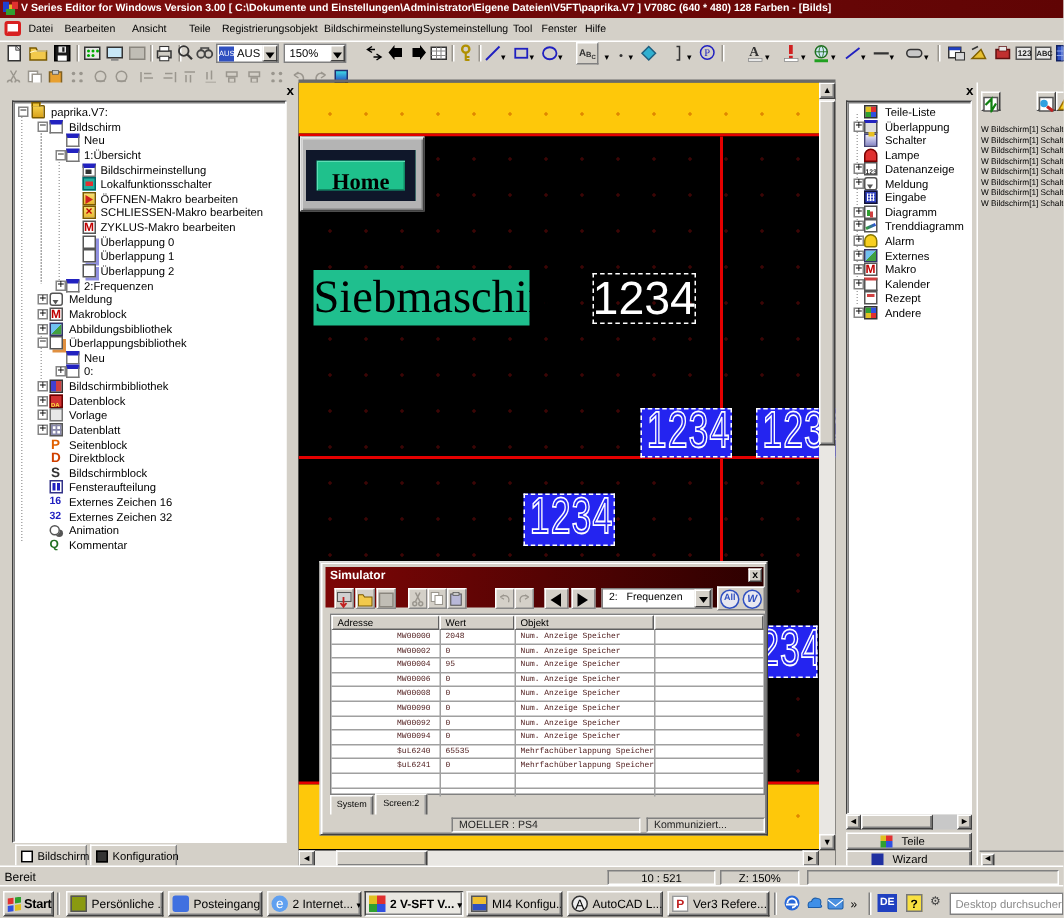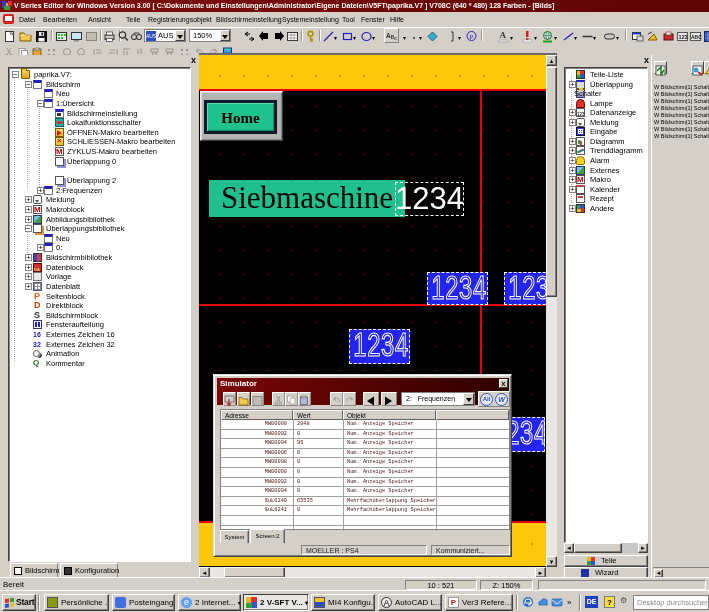--- a/index.html
+++ b/index.html
@@ -100,23 +100,23 @@
 #cblack{position:absolute;left:0;top:36px;width:347px;height:430px;background:#000;background-image:radial-gradient(circle,#3c0505 1px,transparent 1.2px);background-size:24px 24px;background-position:9px 3px;}
 #cyellow2{position:absolute;left:0;top:468px;width:347px;height:43px;background:#fec80a;background-image:radial-gradient(circle,#e08800 1px,transparent 1.2px);background-size:24px 24px;background-position:9px 9px;}
 .redh{position:absolute;left:0;width:347px;height:2px;background:#e40000;}
 .redv{position:absolute;width:2px;background:#e40000;}
 #vsb{position:absolute;left:347px;top:0;width:11px;height:512px;background:#e9e7e3;}
 #hsb{position:absolute;left:0;top:512px;width:347px;height:11px;background:#e9e7e3;}
 .sbtn{position:absolute;width:11px;height:11px;background:#d4d0c8;border:1px solid #404040;border-top-color:#fff;border-left-color:#fff;box-shadow:inset -1px -1px 0 #808080;font-size:6px;line-height:10px;text-align:center;color:#000;}
 .sthumb{position:absolute;background:#d4d0c8;border:1px solid #404040;border-top-color:#fff;border-left-color:#fff;box-shadow:inset -1px -1px 0 #808080;}
 
 #homefr{position:absolute;left:1px;top:36px;width:83px;height:50px;background:#b4b4b4;border:1px solid #e8e8e8;border-right-color:#404040;border-bottom-color:#404040;box-shadow:inset 1px 1px 0 #d8d8d8,inset -1px -1px 0 #808080;}
-#homebtn{position:absolute;left:3px;top:8px;width:73px;height:34px;background:#1fc18c;border:3px solid #0f172a;box-shadow:inset 1px 1px 0 #5fdcb4,inset -1px -1px 0 #118a64;color:#000;font-family:"Liberation Serif",serif;font-weight:bold;font-size:15px;text-align:center;line-height:31px;}
+#homebtn{position:absolute;left:3px;top:8px;width:73px;height:34px;background:#1fc18c;border:7px solid #0f172a;box-shadow:inset 1px 1px 0 #5fdcb4,inset -1px -1px 0 #118a64;color:#000;font-family:"Liberation Serif",serif;font-weight:bold;font-size:15px;text-align:center;line-height:31px;}
 #freqtxt{position:absolute;left:133px;top:46px;color:#fff;font-size:29px;white-space:nowrap;line-height:29px;letter-spacing:0.5px;}
-#siebbox{position:absolute;left:10px;top:125px;width:196px;height:37px;background:#1fbf8e;color:#000;font-family:"Liberation Serif",serif;font-size:31px;text-align:center;line-height:36px;}
+#siebbox{position:absolute;left:10px;top:125px;width:144px;height:37px;background:#1fbf8e;color:#000;font-family:"Liberation Serif",serif;font-size:31px;text-align:center;line-height:36px;}
 .dash{outline:1px dashed #fff;outline-offset:-1px;}
 #w1234{position:absolute;left:196px;top:127px;width:69px;height:34px;color:#fff;font-size:31px;text-align:center;line-height:33px;}
 .bluebox{position:absolute;background:#2424f0;color:transparent;-webkit-text-stroke:1.2px #fff;font-size:34px;line-height:31px;letter-spacing:1px;overflow:hidden;transform-origin:0 50%;}
 .bluebox span{display:block;transform:scaleX(0.70);transform-origin:0 50%;padding-left:6px;}
 
 #sim{left:213px;top:374px;width:299px;height:183px;background:#d4d0c8;border:1px solid #dfdfdf;border-right-color:#404040;border-bottom-color:#404040;box-shadow:inset 1px 1px 0 #fff,inset -1px -1px 0 #808080;}
 #simtitle{position:absolute;left:3px;top:3px;width:292px;height:27px;background:linear-gradient(90deg,#7d0606,#2d0000);color:#fff;font-size:8px;font-weight:bold;line-height:11px;padding-left:3px;}
 #simx{position:absolute;right:1px;top:1px;width:9px;height:9px;background:#d4d0c8;border:1px solid #fff;border-right-color:#404040;border-bottom-color:#404040;font-size:7px;line-height:7px;text-align:center;color:#000;font-weight:bold;}
 .simbtn{position:absolute;top:17px;width:13px;height:14px;background:#d4d0c8;border:1px solid #fff;border-right-color:#888;border-bottom-color:#888;}
 #simcombo{position:absolute;left:187px;top:17px;width:74px;height:14px;background:#fff;border:1px solid #808080;font-size:7px;line-height:12px;padding-left:4px;}
@@ -453,20 +453,24 @@
           <span class="tico i-fol3" style="left:45px"></span>
           <span class="tlab" style="left:57px">SCHLIESSEN-Makro bearbeiten</span>
         </div>
 <div class="trow" style="top:79.0px">
           <span class="tico i-mak" style="left:45px"></span>
           <span class="tlab" style="left:57px">ZYKLUS-Makro bearbeiten</span>
         </div>
 <div class="trow" style="top:88.7px">
           <span class="tico i-ovl" style="left:45px"></span>
           <span class="tlab" style="left:57px">Überlappung 0</span>
+        </div>
+<div class="trow" style="top:98.3px">
+          <span class="tico i-ovl" style="left:45px"></span>
+          <span class="tlab" style="left:57px">Überlappung 1</span>
         </div>
 <div class="trow" style="top:107.9px">
           <span class="tico i-ovl" style="left:45px"></span>
           <span class="tlab" style="left:57px">Überlappung 2</span>
         </div>
 <div class="trow" style="top:117.6px">
           <span class="exp" style="left:27px">+</span>
           <span class="tico i-win" style="left:34px"></span>
           <span class="tlab" style="left:46px">2:Frequenzen</span>
         </div>
@@ -719,21 +723,21 @@
           <span class="tico i-mult" style="left:10px"></span>
           <span class="tlab" style="left:24px">Teile-Liste</span>
         </div>
 <div class="trow" style="top:11.6px">
           <span class="exp" style="left:3px">+</span>
           <span class="tico i-ovlM" style="left:10px"></span>
           <span class="tlab" style="left:24px">Überlappung</span>
         </div>
 <div class="trow" style="top:21.1px">
           <span class="tico i-sch" style="left:10px"></span>
-          <span class="tlab" style="left:8px">Schalter</span>
+          <span class="tlab" style="left:24px">Schalter</span>
         </div>
 <div class="trow" style="top:30.7px">
           <span class="tico i-lmp" style="left:10px"></span>
           <span class="tlab" style="left:24px">Lampe</span>
         </div>
 <div class="trow" style="top:40.2px">
           <span class="exp" style="left:3px">+</span>
           <span class="tico i-dat" style="left:10px"></span>
           <span class="tlab" style="left:24px">Datenanzeige</span>
         </div>

